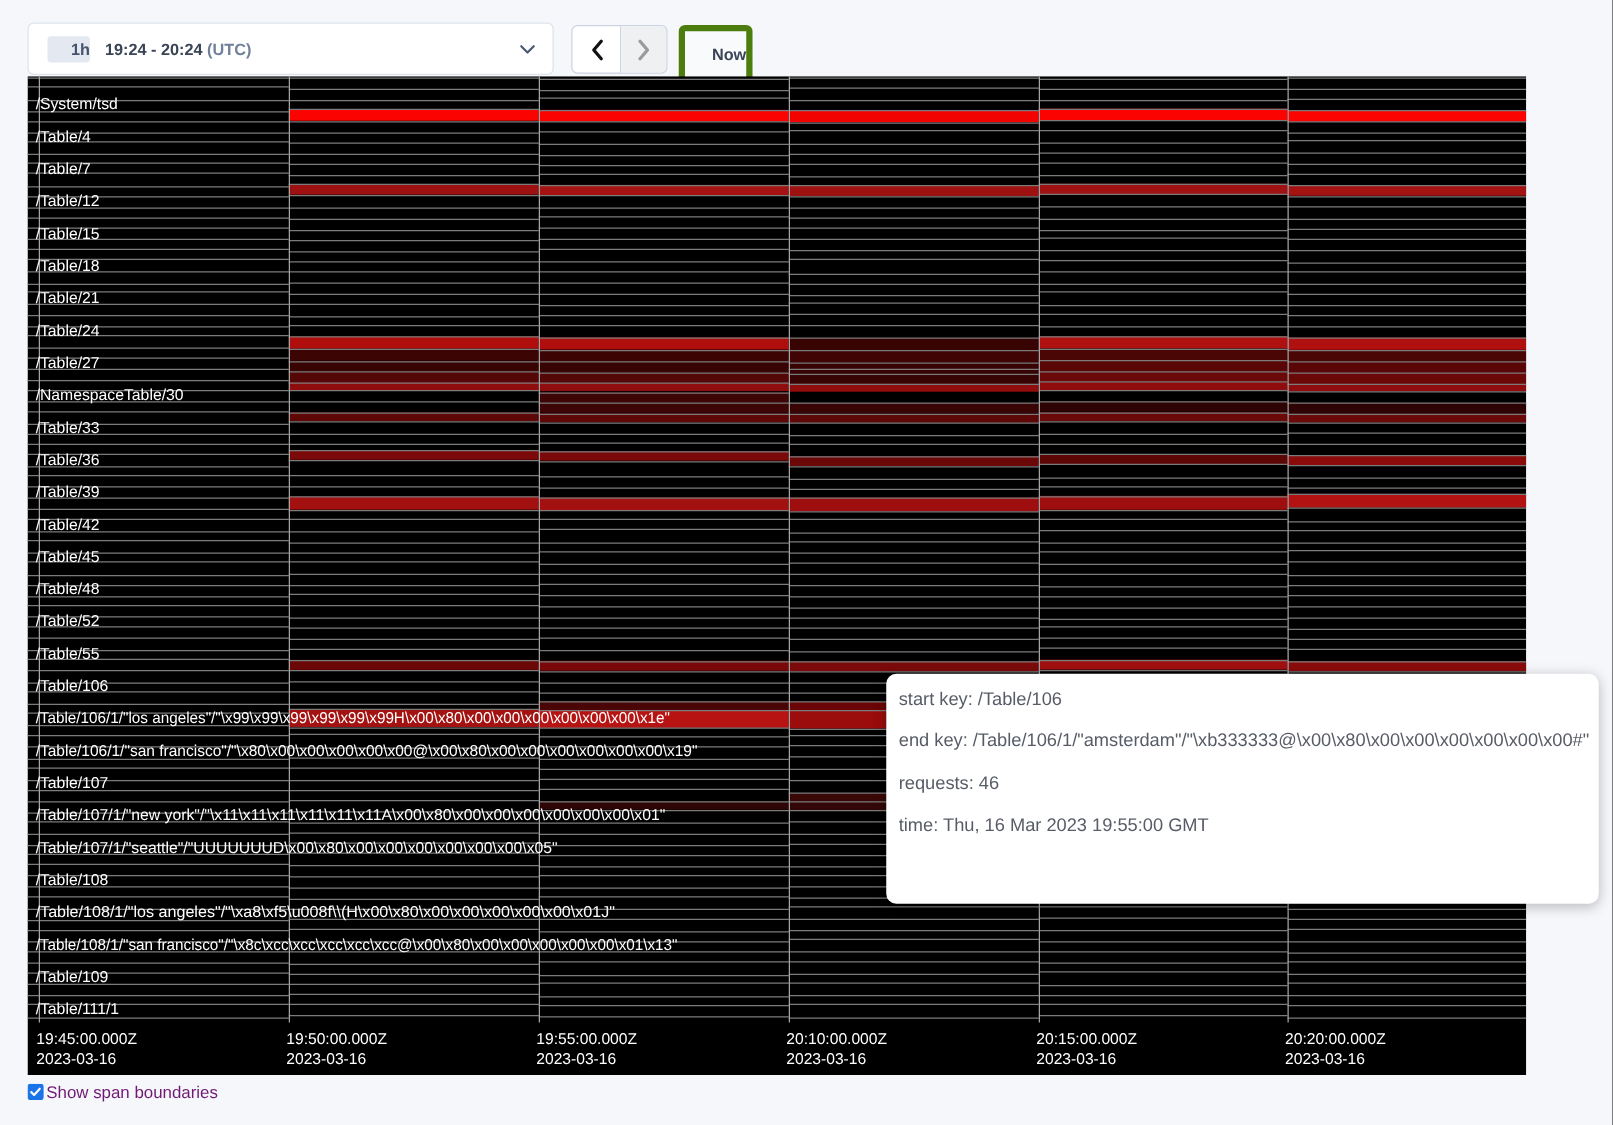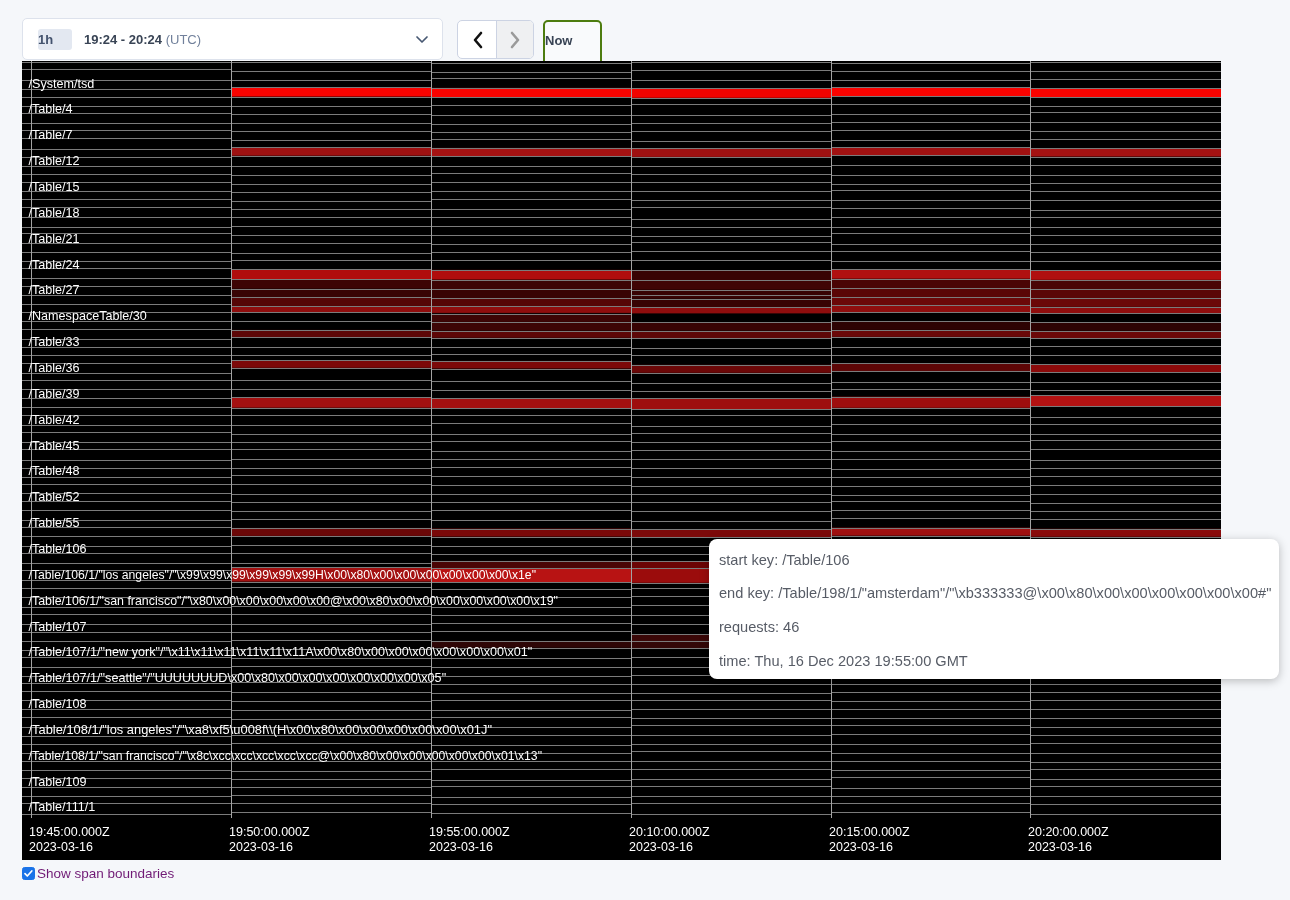--- a/index.html
+++ b/index.html
@@ -1,26 +1,26 @@
 <!DOCTYPE html>
 <html><head>
 <meta charset="utf-8">
 <style>
 html,body{margin:0;padding:0}
 body{width:1290px;height:900px;background:#f5f7fa;font-family:"Liberation Sans",sans-serif;position:relative;overflow:hidden}
 .sel{position:absolute;left:22px;top:18px;width:419px;height:40px;background:#fff;border:1px solid #dde2ec;border-radius:5px}
-.badge{position:absolute;left:15px;top:10px;width:34px;height:21px;background:#e3e8f1;border-radius:3px;color:#44536e;font-weight:bold;font-size:13px;line-height:21px;text-align:left}
+.badge{position:absolute;left:15px;top:10px;width:34px;height:21px;background:#e3e8f1;border-radius:3px;color:#44536e;font-weight:bold;font-size:13px;line-height:21px;text-align:right}
 .trange{position:absolute;left:61px;top:13px;font-size:13px;color:#394455;font-weight:bold;white-space:pre}
-.trange .utc{font-weight:normal;color:#71809b}
+.trange .utc{font-weight:bold;color:#71809b}
 .chev{position:absolute;right:13px;top:16px}
 .nav{position:absolute;left:457px;top:20px;width:77px;height:39px;border:1px solid #ccd3e3;border-radius:5px;background:#fff;box-sizing:border-box;display:flex}
 .nav .b1{width:38px;height:100%;display:flex;align-items:center;justify-content:center;border-right:1px solid #ccd3e3}
 .nav .b2{flex:1;background:#eff0f2;display:flex;align-items:center;justify-content:center;border-radius:0 4px 4px 0}
-.now{position:absolute;left:543px;top:20px;width:59px;height:49px;border:2px solid #4d7c0f;border-radius:5px;background:#f9fafc;box-sizing:border-box;color:#394455;font-weight:bold;font-size:13px;text-align:left;line-height:37px}
-.tip{position:absolute;left:709px;top:539px;width:570px;height:140px;background:#fff;border-radius:8px;box-shadow:0 2px 10px rgba(0,0,0,0.25);font-size:14.6px;color:#575c66}
+.now{position:absolute;left:543px;top:20px;width:59px;height:49px;border:5px solid #4d7c0f;border-radius:5px;background:#f9fafc;box-sizing:border-box;color:#394455;font-weight:bold;font-size:13px;text-align:right;line-height:37px}
+.tip{position:absolute;left:709px;top:539px;width:570px;height:184px;background:#fff;border-radius:8px;box-shadow:0 2px 10px rgba(0,0,0,0.25);font-size:14.6px;color:#575c66}
 .tip div{position:absolute;left:10px;white-space:pre}
 .cbrow{position:absolute;left:22px;top:866px;font-size:13.5px;color:#701a75}
 .cbrow svg{vertical-align:-2px;margin-right:2px}
 </style>
 </head>
 <body>
 <div class="sel">
  <div class="badge">1h</div>
  <div class="trange">19:24 - 20:24 <span class="utc">(UTC)</span></div>
  <svg class="chev" width="14" height="9" viewBox="0 0 14 9">
@@ -158,20 +158,20 @@
       <text x="607" y="774.5">20:10:00.000Z</text>
       <text x="607" y="790">2023-03-16</text>
       <text x="807" y="774.5">20:15:00.000Z</text>
       <text x="807" y="790">2023-03-16</text>
       <text x="1006" y="774.5">20:20:00.000Z</text>
       <text x="1006" y="790">2023-03-16</text>
     </g>
 </svg>
 <div class="tip">
  <div style="top:13px">start key: /Table/106</div>
- <div style="top:46px">end key: /Table/198/1/"amsterdam"/"\xb333333@\x00\x80\x00\x00\x00\x00\x00\x00#"</div>
+ <div style="top:46px">end key: /Table/106/1/"amsterdam"/"\xb333333@\x00\x80\x00\x00\x00\x00\x00\x00#"</div>
  <div style="top:80px">requests: 46</div>
- <div style="top:114px">time: Thu, 16 Dec 2023 19:55:00 GMT</div>
+ <div style="top:114px">time: Thu, 16 Mar 2023 19:55:00 GMT</div>
 </div>
 <div class="cbrow"><svg width="13" height="13" viewBox="0 0 13 13">
       <rect x="0.5" y="0.5" width="12" height="12" rx="2" fill="#1a73e8" stroke="#1a73e8"></rect>
       <path d="M3 6.7l2.3 2.3 4.5-5" fill="none" stroke="#fff" stroke-width="1.7" stroke-linecap="round" stroke-linejoin="round"></path>
     </svg>Show span boundaries</div>
 
 </body></html>

